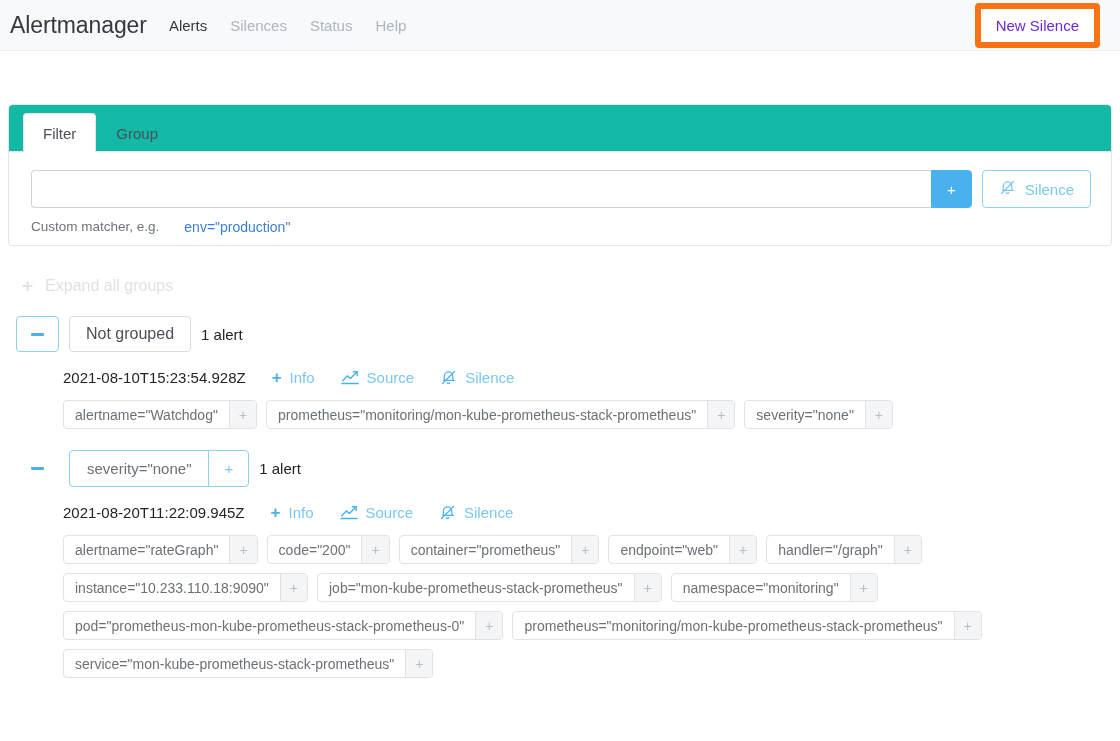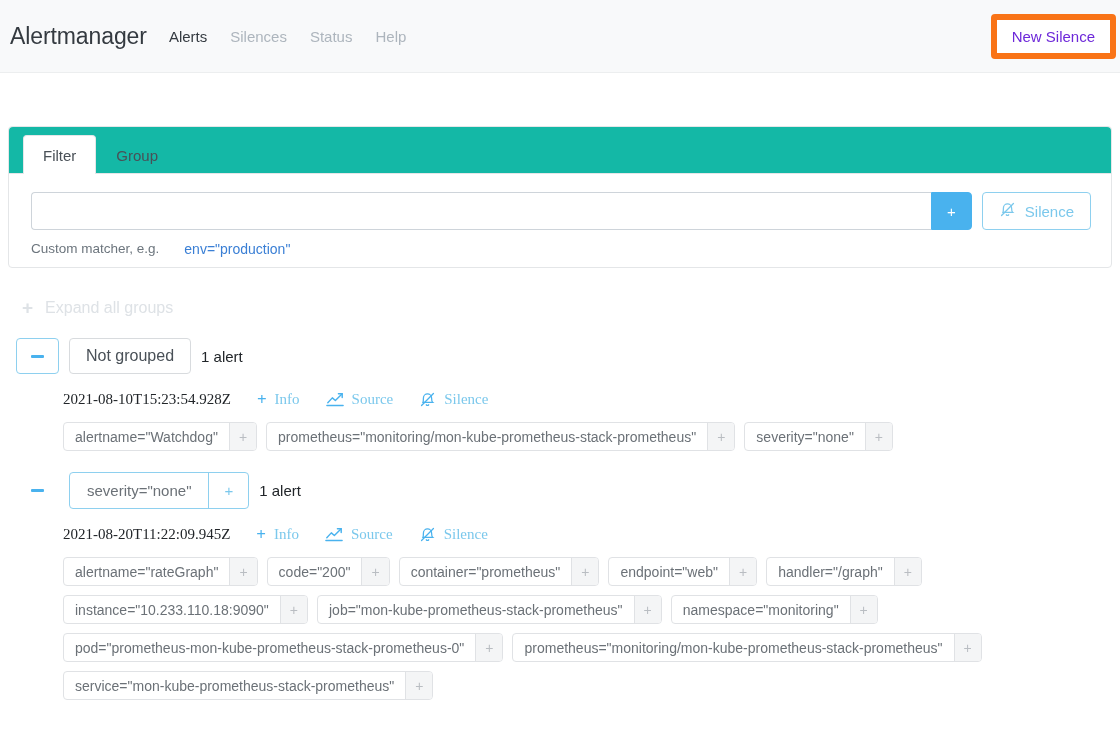--- a/index.html
+++ b/index.html
@@ -7,26 +7,26 @@
     margin: 0; padding: 0;
     width: 1120px; height: 741px;
     background: #ffffff;
     font-family: "Liberation Sans", sans-serif;
     color: #212529;
     overflow: hidden;
   }
 
   
   .navbar {
-    height: 73px;
+    height: 51px;
     background: #f8f9fa;
     border-bottom: 1px solid #eceeef;
     display: flex;
     align-items: center;
-    padding: 0 4px 0 10px;
+    padding: 0 20px 0 10px;
   }
   .brand {
     font-size: 23px;
     color: #343a40;
     letter-spacing: -0.1px;
     margin-right: 22px;
     white-space: nowrap;
   }
   .nav-links { display: flex; align-items: flex-end; gap: 23px; }
   .nav-link {
@@ -209,21 +209,21 @@
     border-left: 1px solid #8ed0ef;
     color: #7bc8ec;
     font-size: 15px;
     padding: 9px 15px;
     display: flex; align-items: center; justify-content: center;
   }
   .alert-count { font-size: 15px; color: #212529; white-space: nowrap; }
 
   
   .alert-block { margin-top: 17px; padding-left: 55px; }
-  .alert-head { display: flex; align-items: center; gap: 26px; font-family: Liberation Serif, serif; }
+  .alert-head { display: flex; align-items: center; gap: 26px; }
   .alert-time { font-size: 15px; color: #212529; white-space: nowrap; }
   .alert-action {
     display: flex; align-items: center; gap: 8px;
     font-size: 15px; color: #7bc8ec; white-space: nowrap;
   }
   .alert-action .ico { color: #49b2ee; display: flex; align-items: center; }
   .ico-plus { font-size: 17px; font-weight: 700; line-height: 1; }
 
   .label-rows { margin-top: 14px; }
   .label-row { display: flex; flex-wrap: wrap; gap: 9px; margin-bottom: 9px; }

